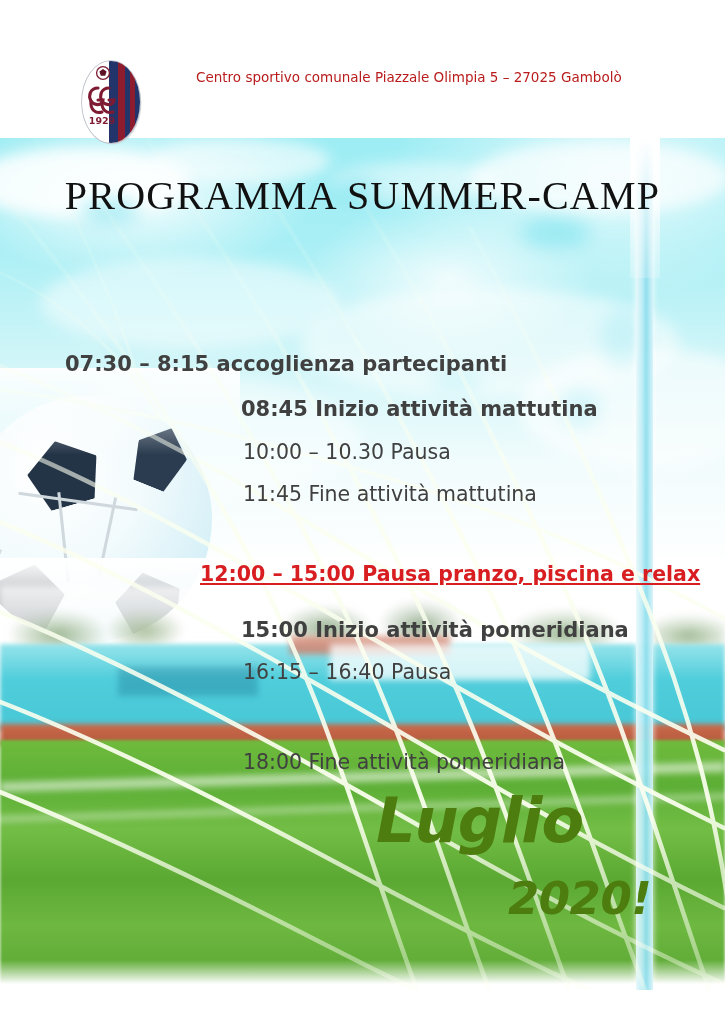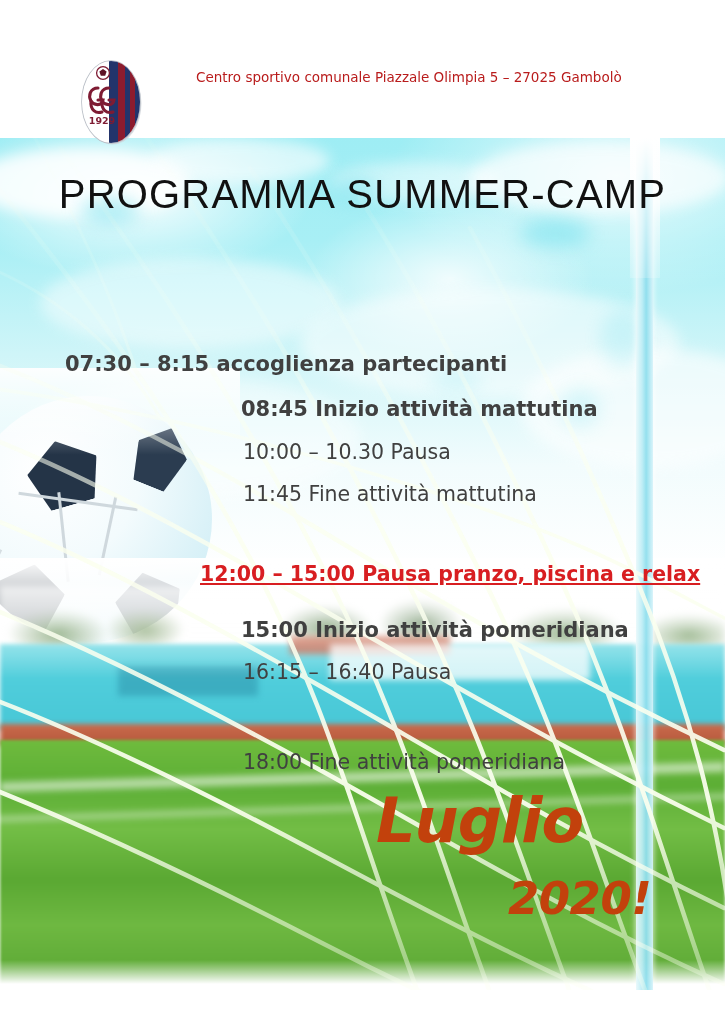--- a/index.html
+++ b/index.html
@@ -212,21 +212,21 @@
   }
 
   
   .content { position: absolute; left: 0; top: 0; width: 725px; height: 1024px; }
 
   .poster-title {
     position: absolute;
     left: 0; top: 172px;
     width: 725px;
     text-align: center;
-    font-family: Liberation Sans, sans-serif;
+    font-family: Liberation Serif, serif;
     font-size: 40px;
     font-weight: 400;
     letter-spacing: 1.2px;
     color: #111111;
     white-space: nowrap;
   }
   .poster-subtitle {
     position: absolute;
     left: 0; top: 238px;
     width: 725px;
@@ -244,21 +244,21 @@
     white-space: nowrap;
   }
   .sched-line.bold   { font-weight: bold; }
   .sched-line.red    { font-weight: bold; color: #D81E21; }
 
   .big-red {
     position: absolute;
     font-family: "DejaVu Sans", sans-serif;
     font-weight: bold;
     font-style: italic;
-    color: #c2410c;
+    color: #4d7c0f;
     white-space: nowrap;
   }
   #luglio-text { left: 376px; top: 784px; font-size: 62px; letter-spacing: -1px; }
   #year-text   { left: 508px; top: 872px; font-size: 45px; letter-spacing: -0.5px; }
 </style>
 </head>
 <body>
 
 <div id="poster">
 

